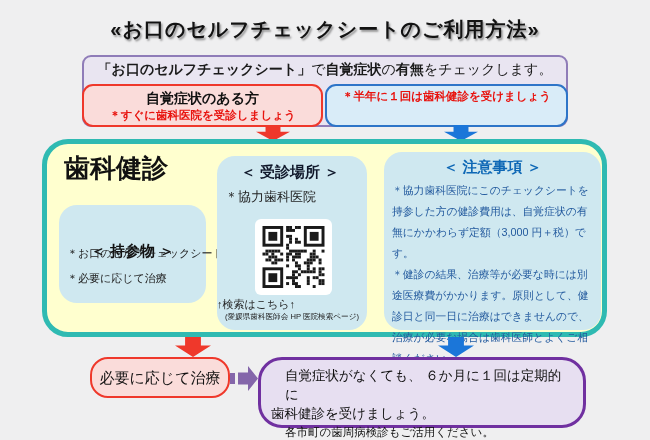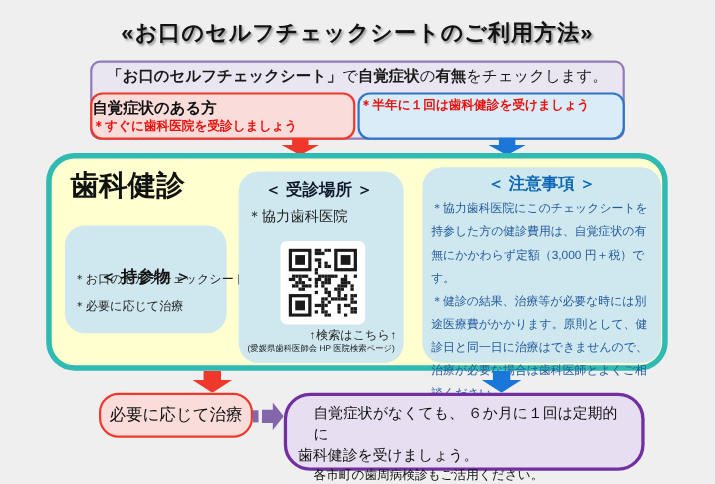--- a/index.html
+++ b/index.html
@@ -21,21 +21,21 @@
     left:82px;top:55px;width:486px;height:72px;box-sizing:border-box;
     background:var(--lavender-bg);
     border:2px solid var(--purple-soft);border-radius:9px;
   }
   .intro-line{
     left:82px;top:61px;width:486px;text-align:center;
     font-size:14px;color:#1a1a1a;
   }
   .intro-line .b{font-weight:bold;}
   
-  .branch{box-sizing:border-box;border-radius:11px;padding-top:3px;}
+  .branch{box-sizing:border-box;border-radius:11px;text-align:center;padding-top:3px;}
   .branch-red{
     left:82px;top:84px;width:241px;height:43px;
     background:var(--pink-bg);border:2.5px solid var(--red);
   }
   .branch-blue{
     left:325px;top:84px;width:243px;height:43px;
     background:var(--lightblue-bg);border:2.5px solid var(--blue);
   }
   .branch-title{font-size:14px;font-weight:bold;color:#111;line-height:19px;}
   .branch-note{font-size:11.5px;font-weight:bold;color:var(--red-text);line-height:15px;}
@@ -64,21 +64,21 @@
   .card-bring{left:59px;top:205px;width:147px;height:98px;}
   .bring-heading{left:59px;top:214px;width:147px;font-size:15px;color:#111;margin-top:28px;}
   .bring-item-0{left:67px;top:246px;font-size:11px;color:#222;}
   .bring-item-1{left:67px;top:271px;font-size:11px;color:#222;}
   
   .card-location{left:217px;top:156px;width:150px;height:174px;}
   .loc-heading{left:217px;top:163px;width:146px;font-size:15px;color:#0f172a;}
   .loc-item{left:225px;top:188px;font-size:13px;color:#222;}
   .qr-plate{left:255px;top:219px;width:77px;height:76px;background:#fff;border-radius:6px;}
   .qr-plate svg{position:absolute;left:7px;top:7px;}
-  .loc-caption{left:217px;top:297px;width:144px;text-align:right;font-size:11px;color:#222;font-family:Liberation Mono, monospace;}
+  .loc-caption{left:217px;top:297px;width:144px;text-align:left;font-size:11px;color:#222;}
   .loc-subcaption{left:213px;top:312px;width:158px;text-align:center;font-size:7.6px;color:#222;}
   
   .card-notes{left:384px;top:152px;width:217px;height:178px;}
   .notes-heading{left:384px;top:158px;width:217px;font-size:15px;color:var(--note-heading);}
   .notes-body{left:392px;top:180px;width:202px;font-size:10.8px;color:var(--note-text);line-height:21px;}
   .notes-body p{margin:0;}
   
   .treat-box{
     left:90px;top:357px;width:140px;height:41px;box-sizing:border-box;
     background:var(--pink-bg);border:2.5px solid var(--red);border-radius:18px;

